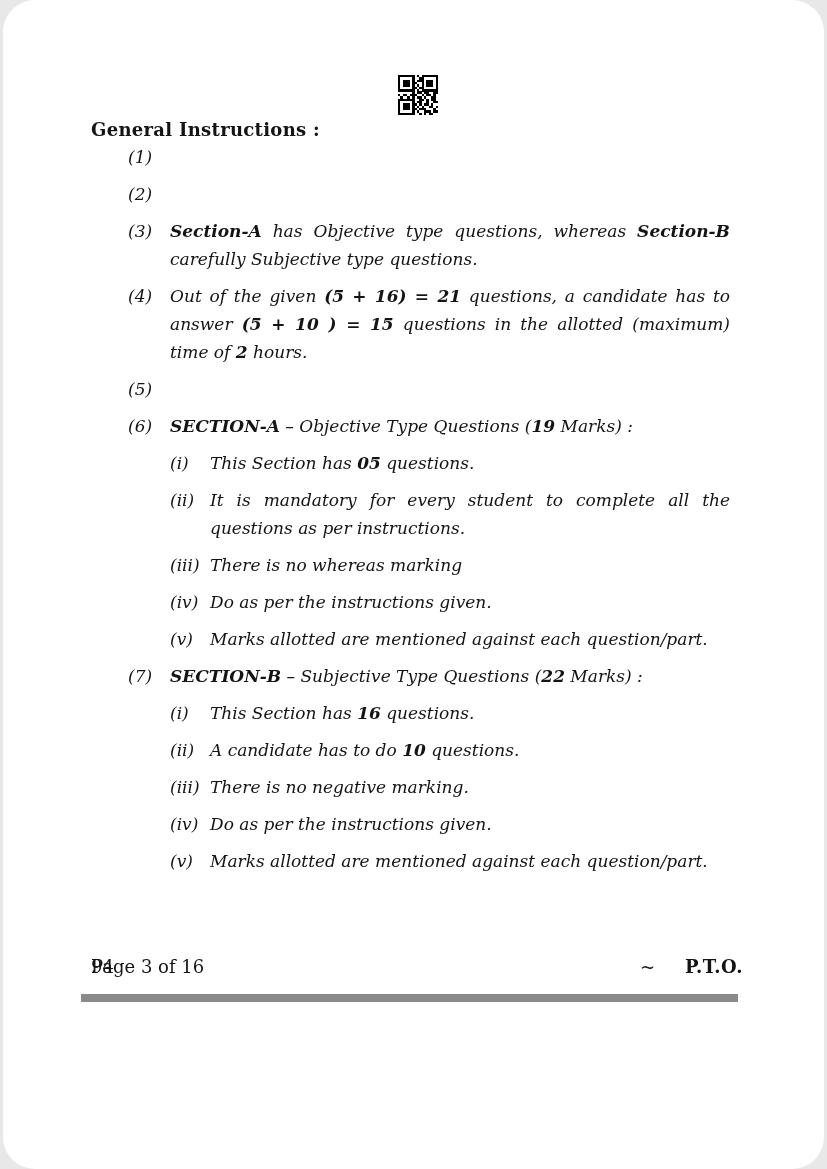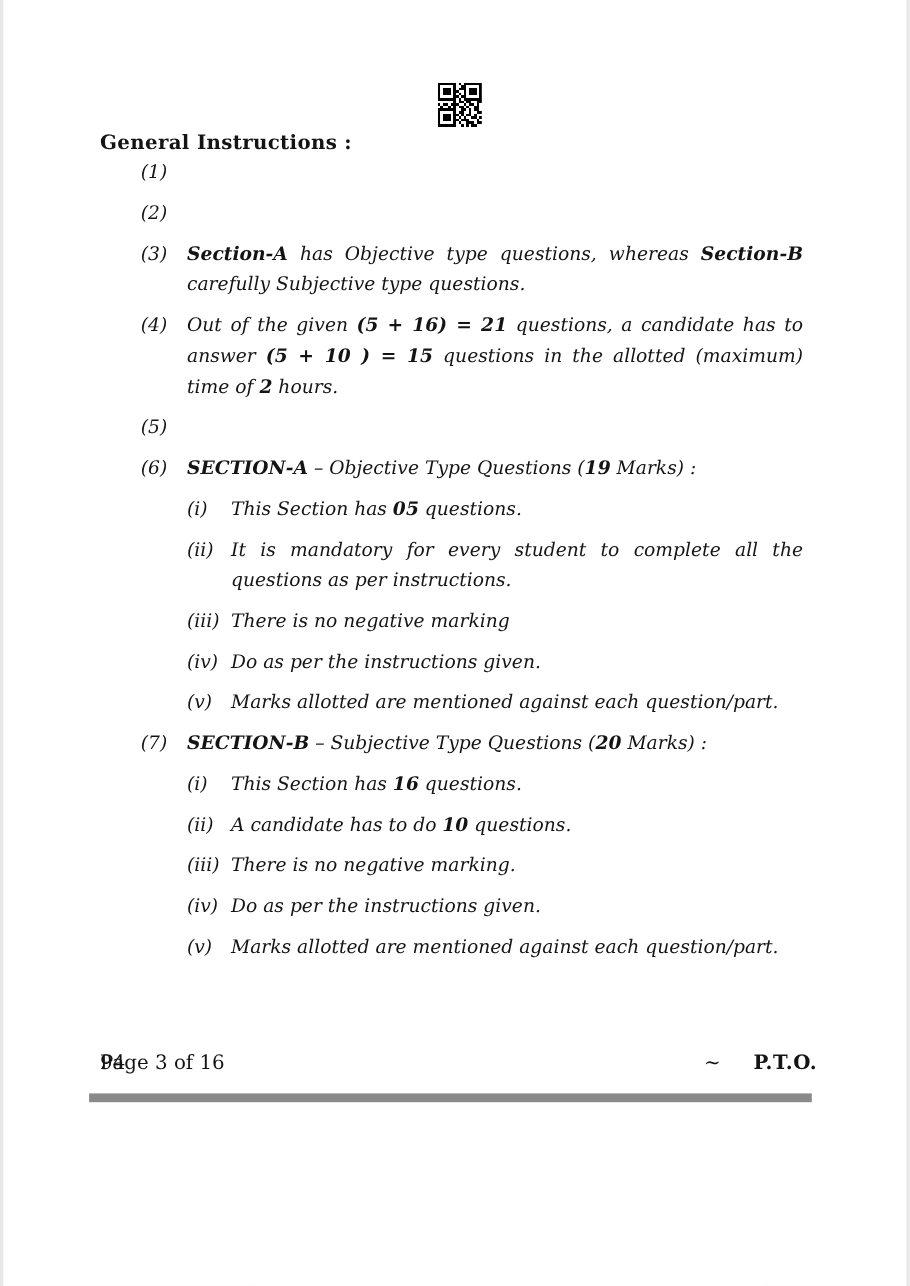--- a/index.html
+++ b/index.html
@@ -4,20 +4,21 @@
 <style>
   html,body{margin:0;padding:0;background:#e8e8e8;}
   .page{
     position:relative;
     width:821px;height:1169px;
     margin:0 auto;
     background:#ffffff;
     font-family:"DejaVu Serif", serif;
     color:#141414;
     overflow:hidden;
+    border-radius:32px;
   }
   .qr{position:absolute;left:395px;top:74px;width:40px;height:42px;}
   .qr svg{shape-rendering:crispEdges;}
   .content{position:absolute;left:88px;top:120px;width:639px;}
   .heading{
     font-size:18px;font-weight:bold;font-style:normal;
     line-height:20px;margin:0 0 0 0;letter-spacing:0.3px;
   }
   .ilist{margin-top:3px;}
   .item{font-style:italic;font-size:17px;line-height:28px;margin-bottom:9px;}
@@ -261,37 +262,37 @@
           <div class="subitem">
             <span class="num">(i)</span>
             <span class="txt"><span>This Section has </span><b>05</b><span> questions.</span></span>
           </div>
           <div class="subitem">
             <span class="num">(ii)</span>
             <span class="txt"><span>It is mandatory for every student to complete all the questions as per instructions.</span></span>
           </div>
           <div class="subitem">
             <span class="num">(iii)</span>
-            <span class="txt"><span>There is no negative marking</span></span>
+            <span class="txt"><span>There is no whereas marking</span></span>
           </div>
           <div class="subitem">
             <span class="num">(iv)</span>
             <span class="txt"><span>Do as per the instructions given.</span></span>
           </div>
           <div class="subitem">
             <span class="num">(v)</span>
             <span class="txt"><span>Marks allotted are mentioned against each question/part.</span></span>
           </div>
         </div>
       </div>
 
       <div class="item">
         <div class="row">
           <span class="num">(7)</span>
-          <span class="txt"><b>SECTION-B</b><span> – Subjective Type Questions (</span><b>20</b><span> Marks) :</span></span>
+          <span class="txt"><b>SECTION-B</b><span> – Subjective Type Questions (</span><b>22</b><span> Marks) :</span></span>
         </div>
         <div class="sublist">
           <div class="subitem">
             <span class="num">(i)</span>
             <span class="txt"><span>This Section has </span><b>16</b><span> questions.</span></span>
           </div>
           <div class="subitem">
             <span class="num">(ii)</span>
             <span class="txt"><span>A candidate has to do </span><b>10</b><span> questions.</span></span>
           </div>

